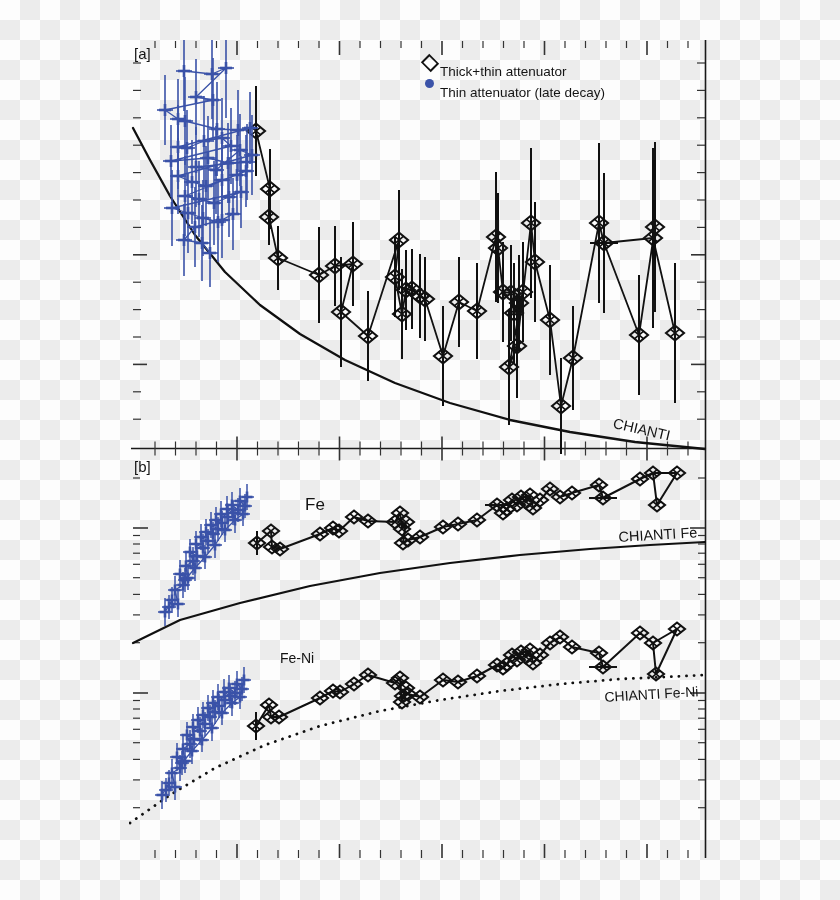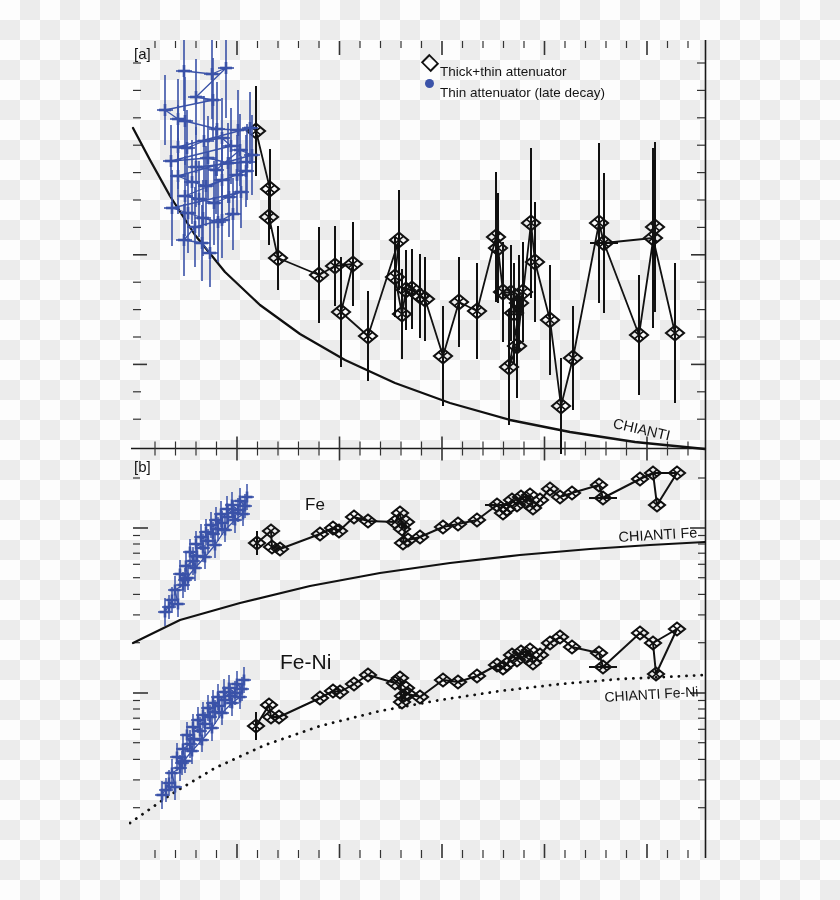--- a/index.html
+++ b/index.html
@@ -17,21 +17,21 @@
   #lbl-b{left:134px;top:459px;}
   #legend{position:absolute;left:420px;top:54px;width:260px;}
   .leg-row{position:absolute;left:0;height:16px;}
   #leg-row-1{top:0;}
   #leg-row-2{top:21px;}
   .leg-text{position:absolute;left:20px;top:10px;font-size:13.5px;color:#141414;white-space:nowrap;}
   #legend-diamond{position:absolute;left:3px;top:2px;width:10px;height:10px;border:2px solid #111;
     transform:rotate(45deg) scale(1,0.85);background:transparent;}
   #legend-dot{position:absolute;left:5px;top:4px;width:9px;height:9px;border-radius:50%;}
   #lbl-fe{left:281px;top:496px;font-size:17px;margin-left:24px;}
-  #lbl-feni{left:280px;top:651px;font-size:21px;}
+  #lbl-feni{left:280px;top:651px;font-size:14px;}
   .curve-lbl{transform-origin:left top;font-size:14.5px;}
   #lbl-chianti{left:615px;top:416px;transform:rotate(13deg);}
   #lbl-chianti-fe{left:618px;top:530px;transform:rotate(-3.5deg);}
   #lbl-chianti-feni{left:604px;top:690px;transform:rotate(-3.5deg);font-size:14px;}
 </style>
 </head>
 <body>
 
 <div id="stage">
   <svg id="plot-svg" width="840" height="900" viewBox="0 0 840 900">

